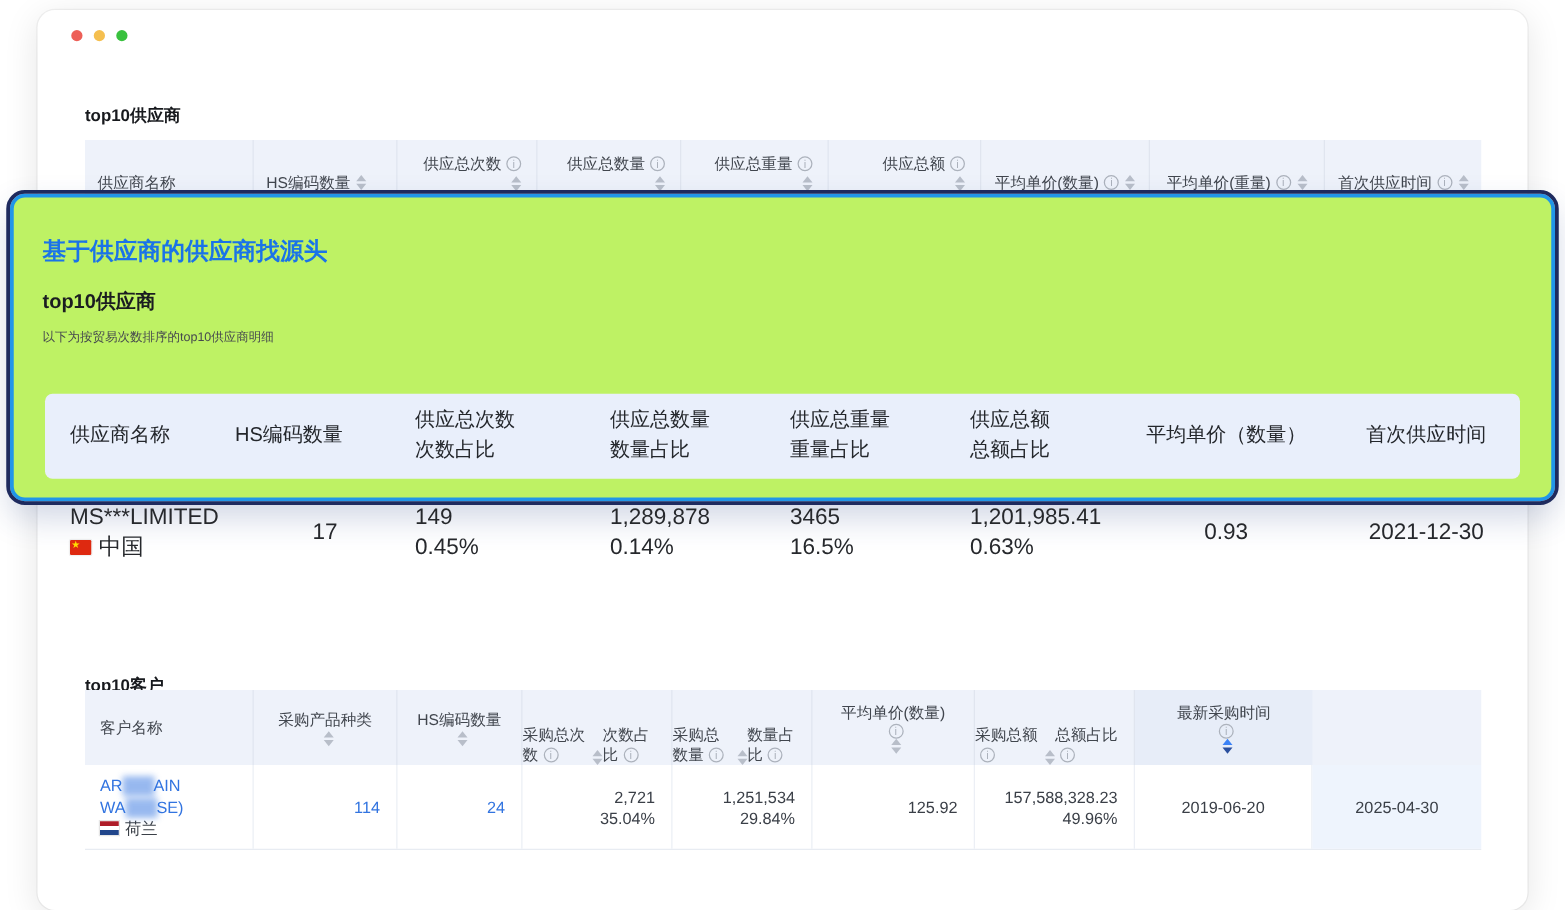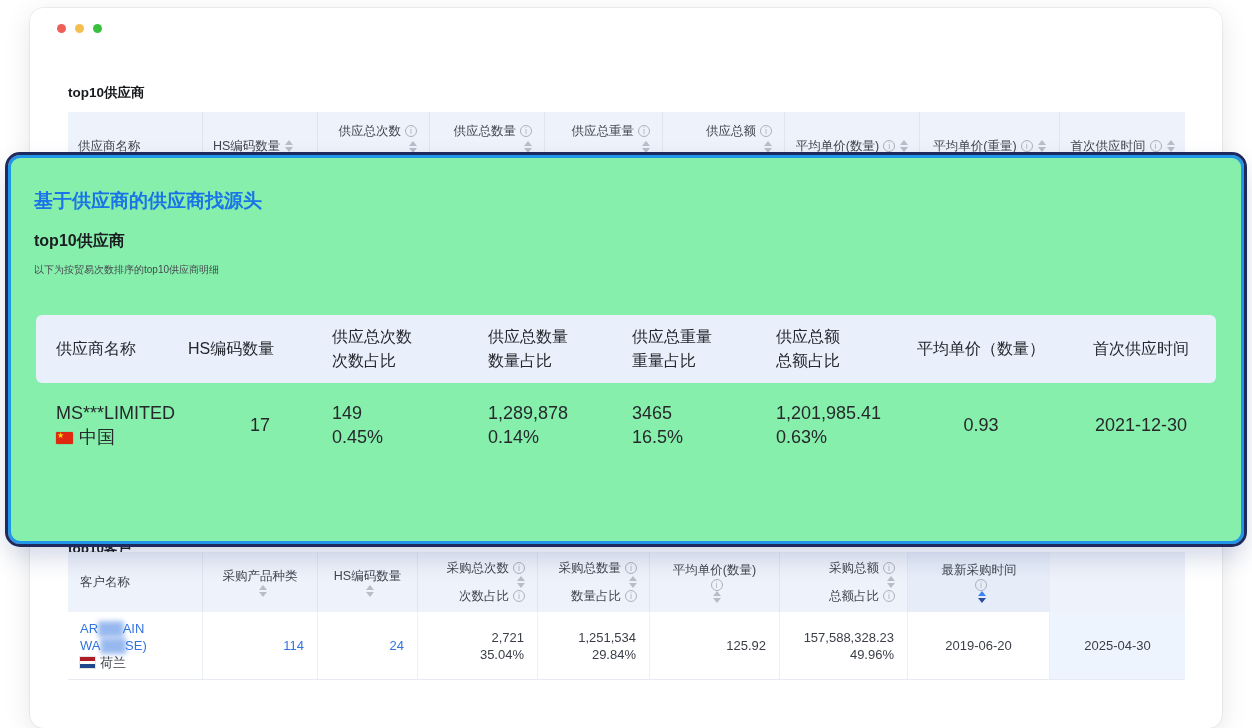--- a/index.html
+++ b/index.html
@@ -39,22 +39,22 @@
     background:#eef2fa; display:grid; overflow:hidden;
     grid-template-columns:135px 115px 112px 115px 118px 122px 135px 140px 125px;
     font-size:12.5px; color:#41464e; }
   .bg-header .cell { border-right:1px solid #e0e5ef; display:flex; }
   .bg-header .cell:last-child { border-right:none; }
   .bg-header .v-center { align-items:center; padding-left:10px; }
   .bg-header .stack { flex-direction:column; align-items:flex-end; padding:9px 12px 0 0; line-height:20px; }
   .bg-header .center { align-items:center; justify-content:center; }
 
   
-  .modal { position:absolute; left:8px; top:155px; width:1236px; height:389px; z-index:10;
-    background:#86efac; border:3px solid #2196e8; outline:3px solid #1e2a5e; border-radius:12px;
+  .modal { position:absolute; left:8px; top:155px; width:1236px; height:246px; z-index:10;
+    background:#bef264; border:3px solid #2196e8; outline:3px solid #1e2a5e; border-radius:12px;
     box-shadow:0 12px 26px rgba(35,65,130,.22); }
   .modal-title { position:absolute; left:23px; top:30px; font-size:19px; font-weight:700; color:#1a73e8; }
   .modal-sec { position:absolute; left:23px; top:73px; font-size:16px; font-weight:700; color:#1b1d21; }
   .modal-desc { position:absolute; left:23px; top:105px; font-size:10px; color:#46494e; }
   .m-grid { display:grid; grid-template-columns:152px 144px 156px 144px 144px 120px 170px 150px; }
   .m-head { position:absolute; left:25px; top:157px; width:1180px; height:68px;
     background:#e9effb; border-radius:6px; font-size:16px; color:#24272c; font-weight:500; }
   .m-head .cell { display:flex; flex-direction:column; justify-content:center; line-height:24px; }
   .m-head .pad1 { padding-left:20px; }
   .m-head .center { align-items:center; text-align:center; }
@@ -65,21 +65,21 @@
   .m-row .country-line { color:#26282c; }
 
   
   .cust-table { position:absolute; left:38px; top:544px; width:1117px; }
   .c-grid { display:grid; grid-template-columns:135px 115px 100px 120px 112px 130px 128px 142px 135px; }
   .c-head { height:60px; background:#eef2fa; font-size:12.5px; color:#41464e; }
   .c-head .cell { border-right:1px solid #e0e5ef; display:flex; }
   .c-head .cell:last-child { border-right:none; }
   .c-head .v-center { align-items:center; padding-left:12px; }
   .c-head .center { align-items:center; justify-content:center; text-align:center;flex-direction:column; }
-  .c-head .stack { flex-direction:column; align-items:flex-end; justify-content:center; padding-right:12px; line-height:16px; }
+  .c-head .stack { flex-direction:row; align-items:flex-end; justify-content:center; padding-right:12px; line-height:16px; }
   .c-head .hl { background:#e7edf8; }
   .c-body { border-bottom:1px solid #e8ecf2; font-size:13px; color:#3a3f47; }
   .c-body .cell { border-right:1px solid #eceff5; display:flex; flex-direction:column; justify-content:center; padding:8px 0; line-height:17px; }
   .c-body .cell:last-child { border-right:none; }
   .c-body .left { padding-left:12px; }
   .c-body .right { align-items:flex-end; padding-right:13px; }
   .c-body .center { align-items:center; text-align:center; }
   .c-body .hl { background:#eef4fd; }
   .link { color:#3274e0; }
   .masked { filter:blur(2.5px); opacity:.5; letter-spacing:-1px; }

